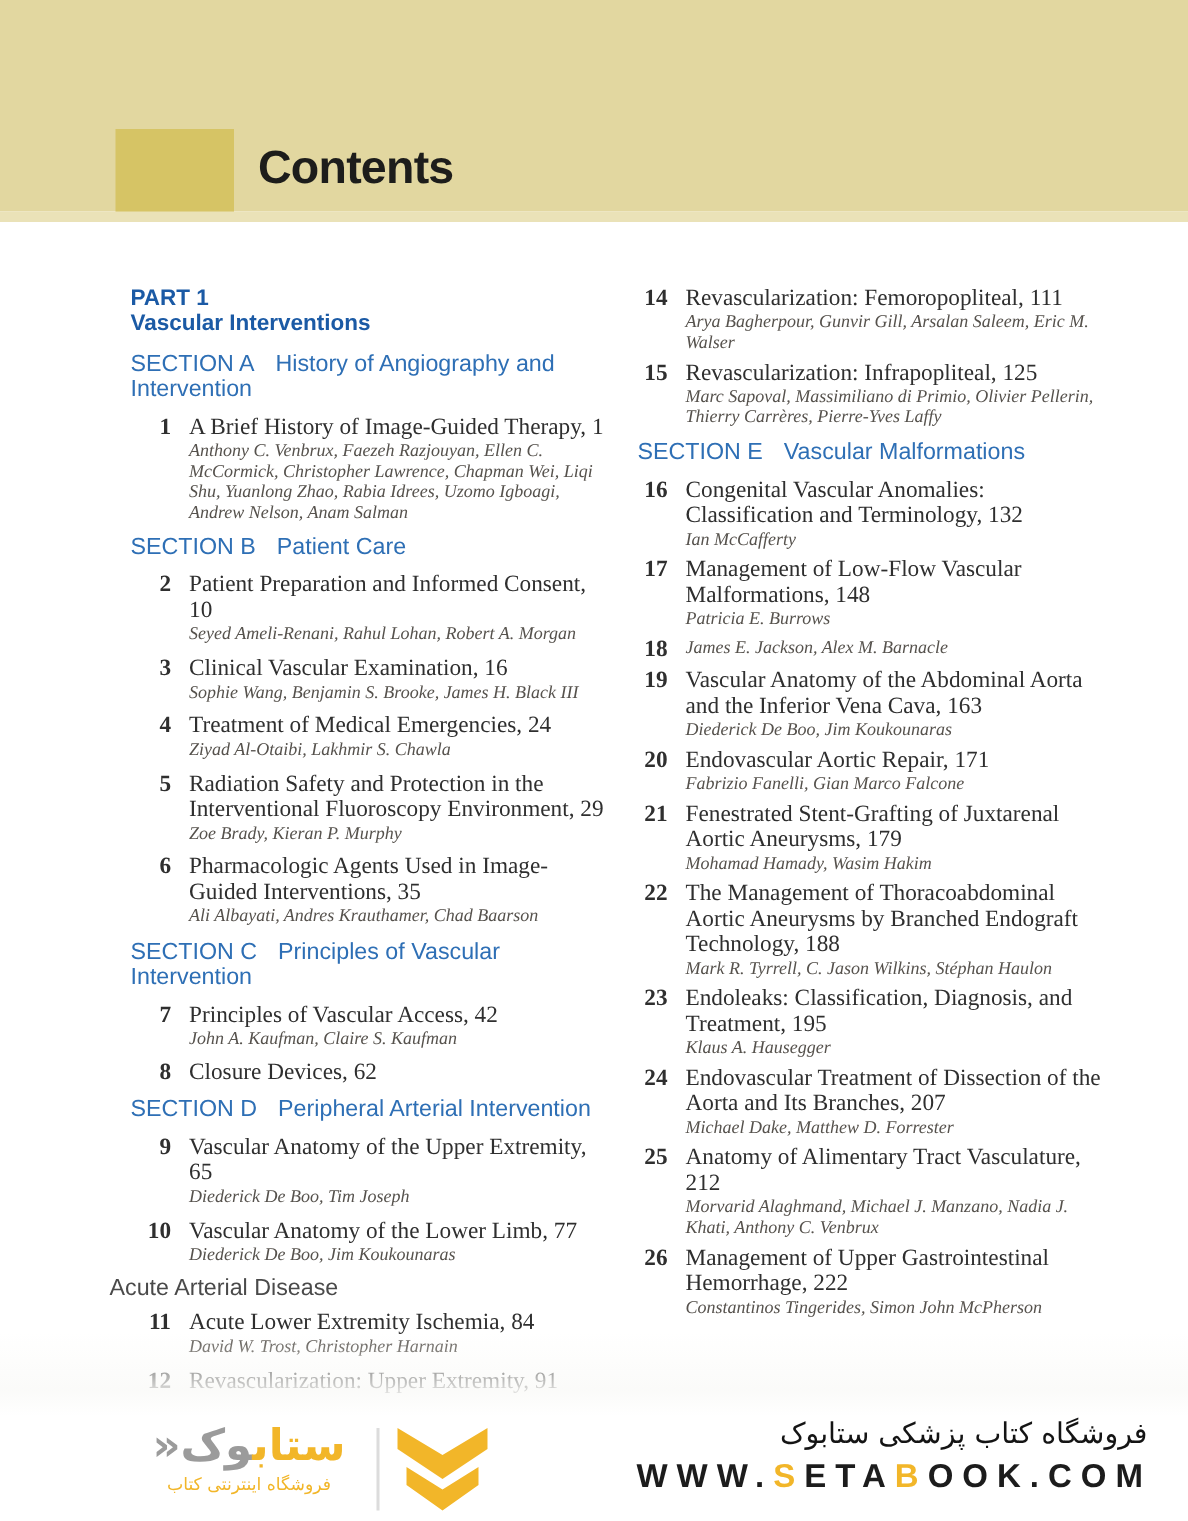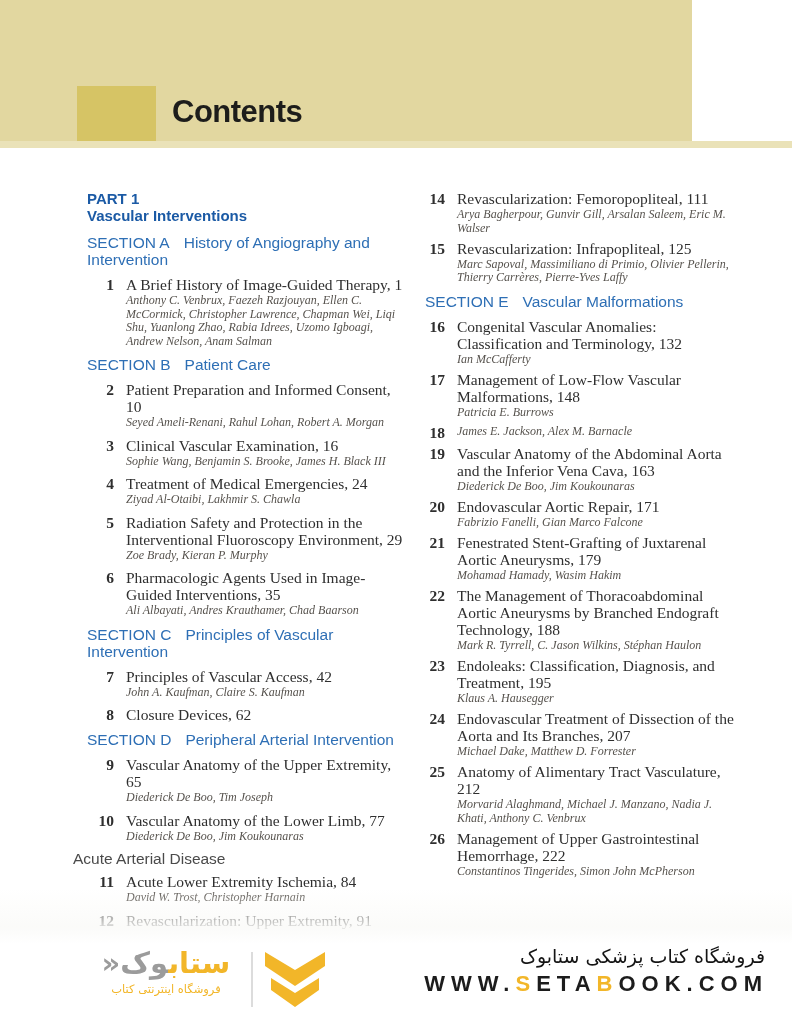--- a/index.html
+++ b/index.html
@@ -1,19 +1,19 @@
 <!DOCTYPE html>
 <html><head>
 <meta charset="utf-8">
 <style>
   html,body{margin:0;padding:0;background:#fff;}
   .page{position:relative;width:792px;height:1014px;background:#ffffff;overflow:hidden;
         font-family:"Liberation Serif",serif;}
   
-  .band{position:absolute;left:0;top:0;width:692px;height:141px;background:#e2d7a0;}
+  .band{position:absolute;left:0;top:0;width:792px;height:141px;background:#e2d7a0;}
   .band-strip{position:absolute;left:0;top:141px;width:792px;height:7px;background:#eae2b8;}
   .band-square{position:absolute;left:77px;top:86px;width:79px;height:61px;background:#d6c465;}
   .band-title{position:absolute;left:172px;top:94px;font-family:"Liberation Sans",sans-serif;
               font-weight:bold;font-size:31px;color:#1d1d1b;letter-spacing:-0.5px;}
   
   .toc{position:absolute;left:0;top:190px;width:792px;height:754px;overflow:hidden;}
   .column{position:absolute;top:0;}
   .col-left{left:87px;width:318px;}
   .col-right{left:425px;width:315px;}
   .part{margin-bottom:10px;}

